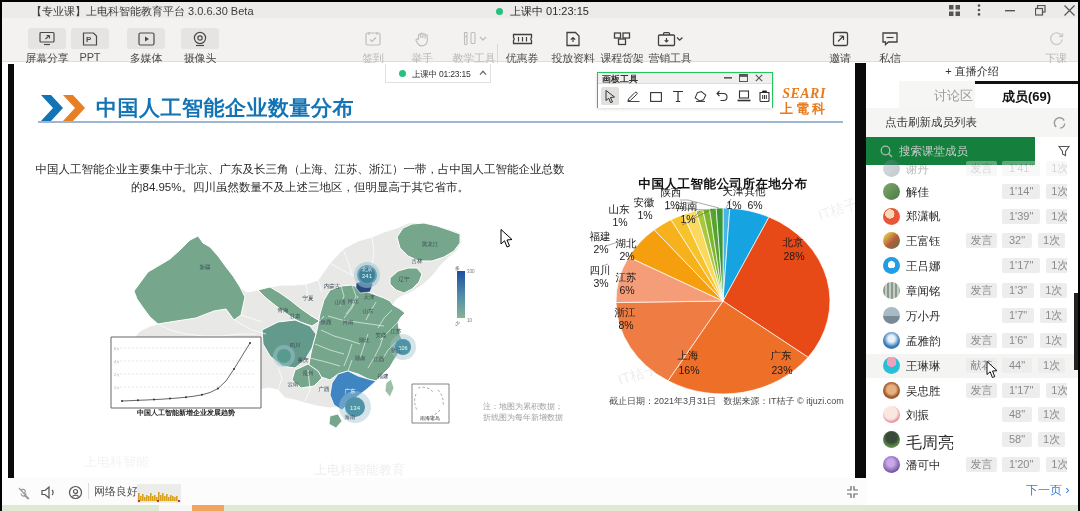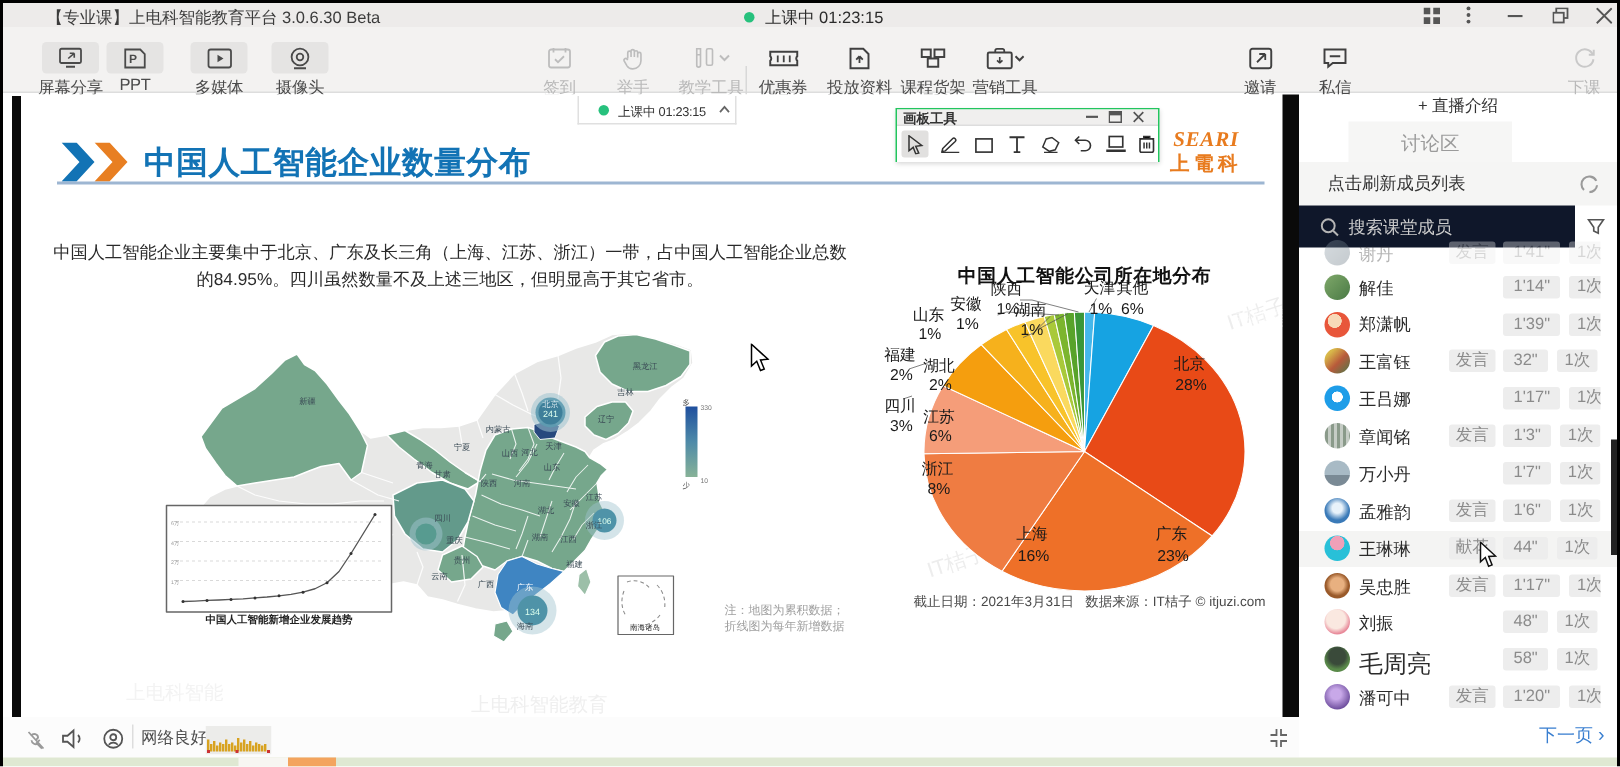--- a/index.html
+++ b/index.html
@@ -508,27 +508,28 @@
   <svg class="abs" style="left:486px;top:166px;" width="13" height="20" viewBox="0 0 13 20">
       <path d="M1,0.5 L1,15 L4.5,11.8 L7,18 L9.5,17 L7,11 L12,10.5 Z" fill="#fff" stroke="#000" stroke-width="1"></path>
     </svg>
 </div>
 <div id="lbar"></div>
 <div id="rbar"></div>
 
 <div id="sidebar">
   <div class="abs" style="left:0;top:0;width:212px;height:18px;background:#fff;text-align:center;font-size:11px;color:#333;"><span style="line-height:17px;">+ 直播介绍</span></div>
   <div class="abs" style="left:0;top:18px;width:109px;height:27px;background:#f6f6f5;color:#9b9b9b;font-size:13px;text-align:center;margin-left:33px;"><span style="line-height:29px;">讨论区</span></div>
+  <div class="abs" style="left:109px;top:18px;width:103px;height:27px;background:#fff;border-top:3px solid #111;color:#111;font-size:13px;font-weight:bold;text-align:center;"><span style="line-height:26px;">成员(69)</span></div>
   <div class="abs" style="left:0;top:45px;width:212px;height:29px;background:#f5f5f4;">
     <span class="abs" style="left:19px;top:7px;font-size:11.5px;color:#333;">点击刷新成员列表</span>
     <svg class="abs" style="left:187px;top:8px;" width="13" height="13" viewBox="0 0 13 13">
         <path d="M11.2,4.6 A5.2,5.2 0 1 0 11.7,7.5" fill="none" stroke="#9a9a9a" stroke-width="1.4" stroke-dasharray="18,4"></path>
       </svg>
   </div>
-  <div class="abs" style="left:0;top:74px;width:184px;height:28px;background:#0f172a;">
+  <div class="abs" style="left:0;top:74px;width:169px;height:28px;background:#15803d;">
     <svg class="abs" style="left:14px;top:8px;" width="13" height="13" viewBox="0 0 13 13">
         <circle cx="5.5" cy="5.5" r="4.3" fill="none" stroke="#b5b5b5" stroke-width="1.3"></circle>
         <path d="M8.8,8.8 L12,12" stroke="#b5b5b5" stroke-width="1.3"></path>
       </svg>
     <span class="abs" style="left:33px;top:7px;font-size:11.5px;color:#ccc;">搜索课堂成员</span>
     <svg class="abs" style="left:192px;top:8px;" width="12" height="12" viewBox="0 0 12 12">
         <path d="M1,1.5 h10 L7.5,6.5 v4 L4.5,9 v-2.5 Z" fill="none" stroke="#555" stroke-width="1.1"></path>
       </svg>
   </div>
 

